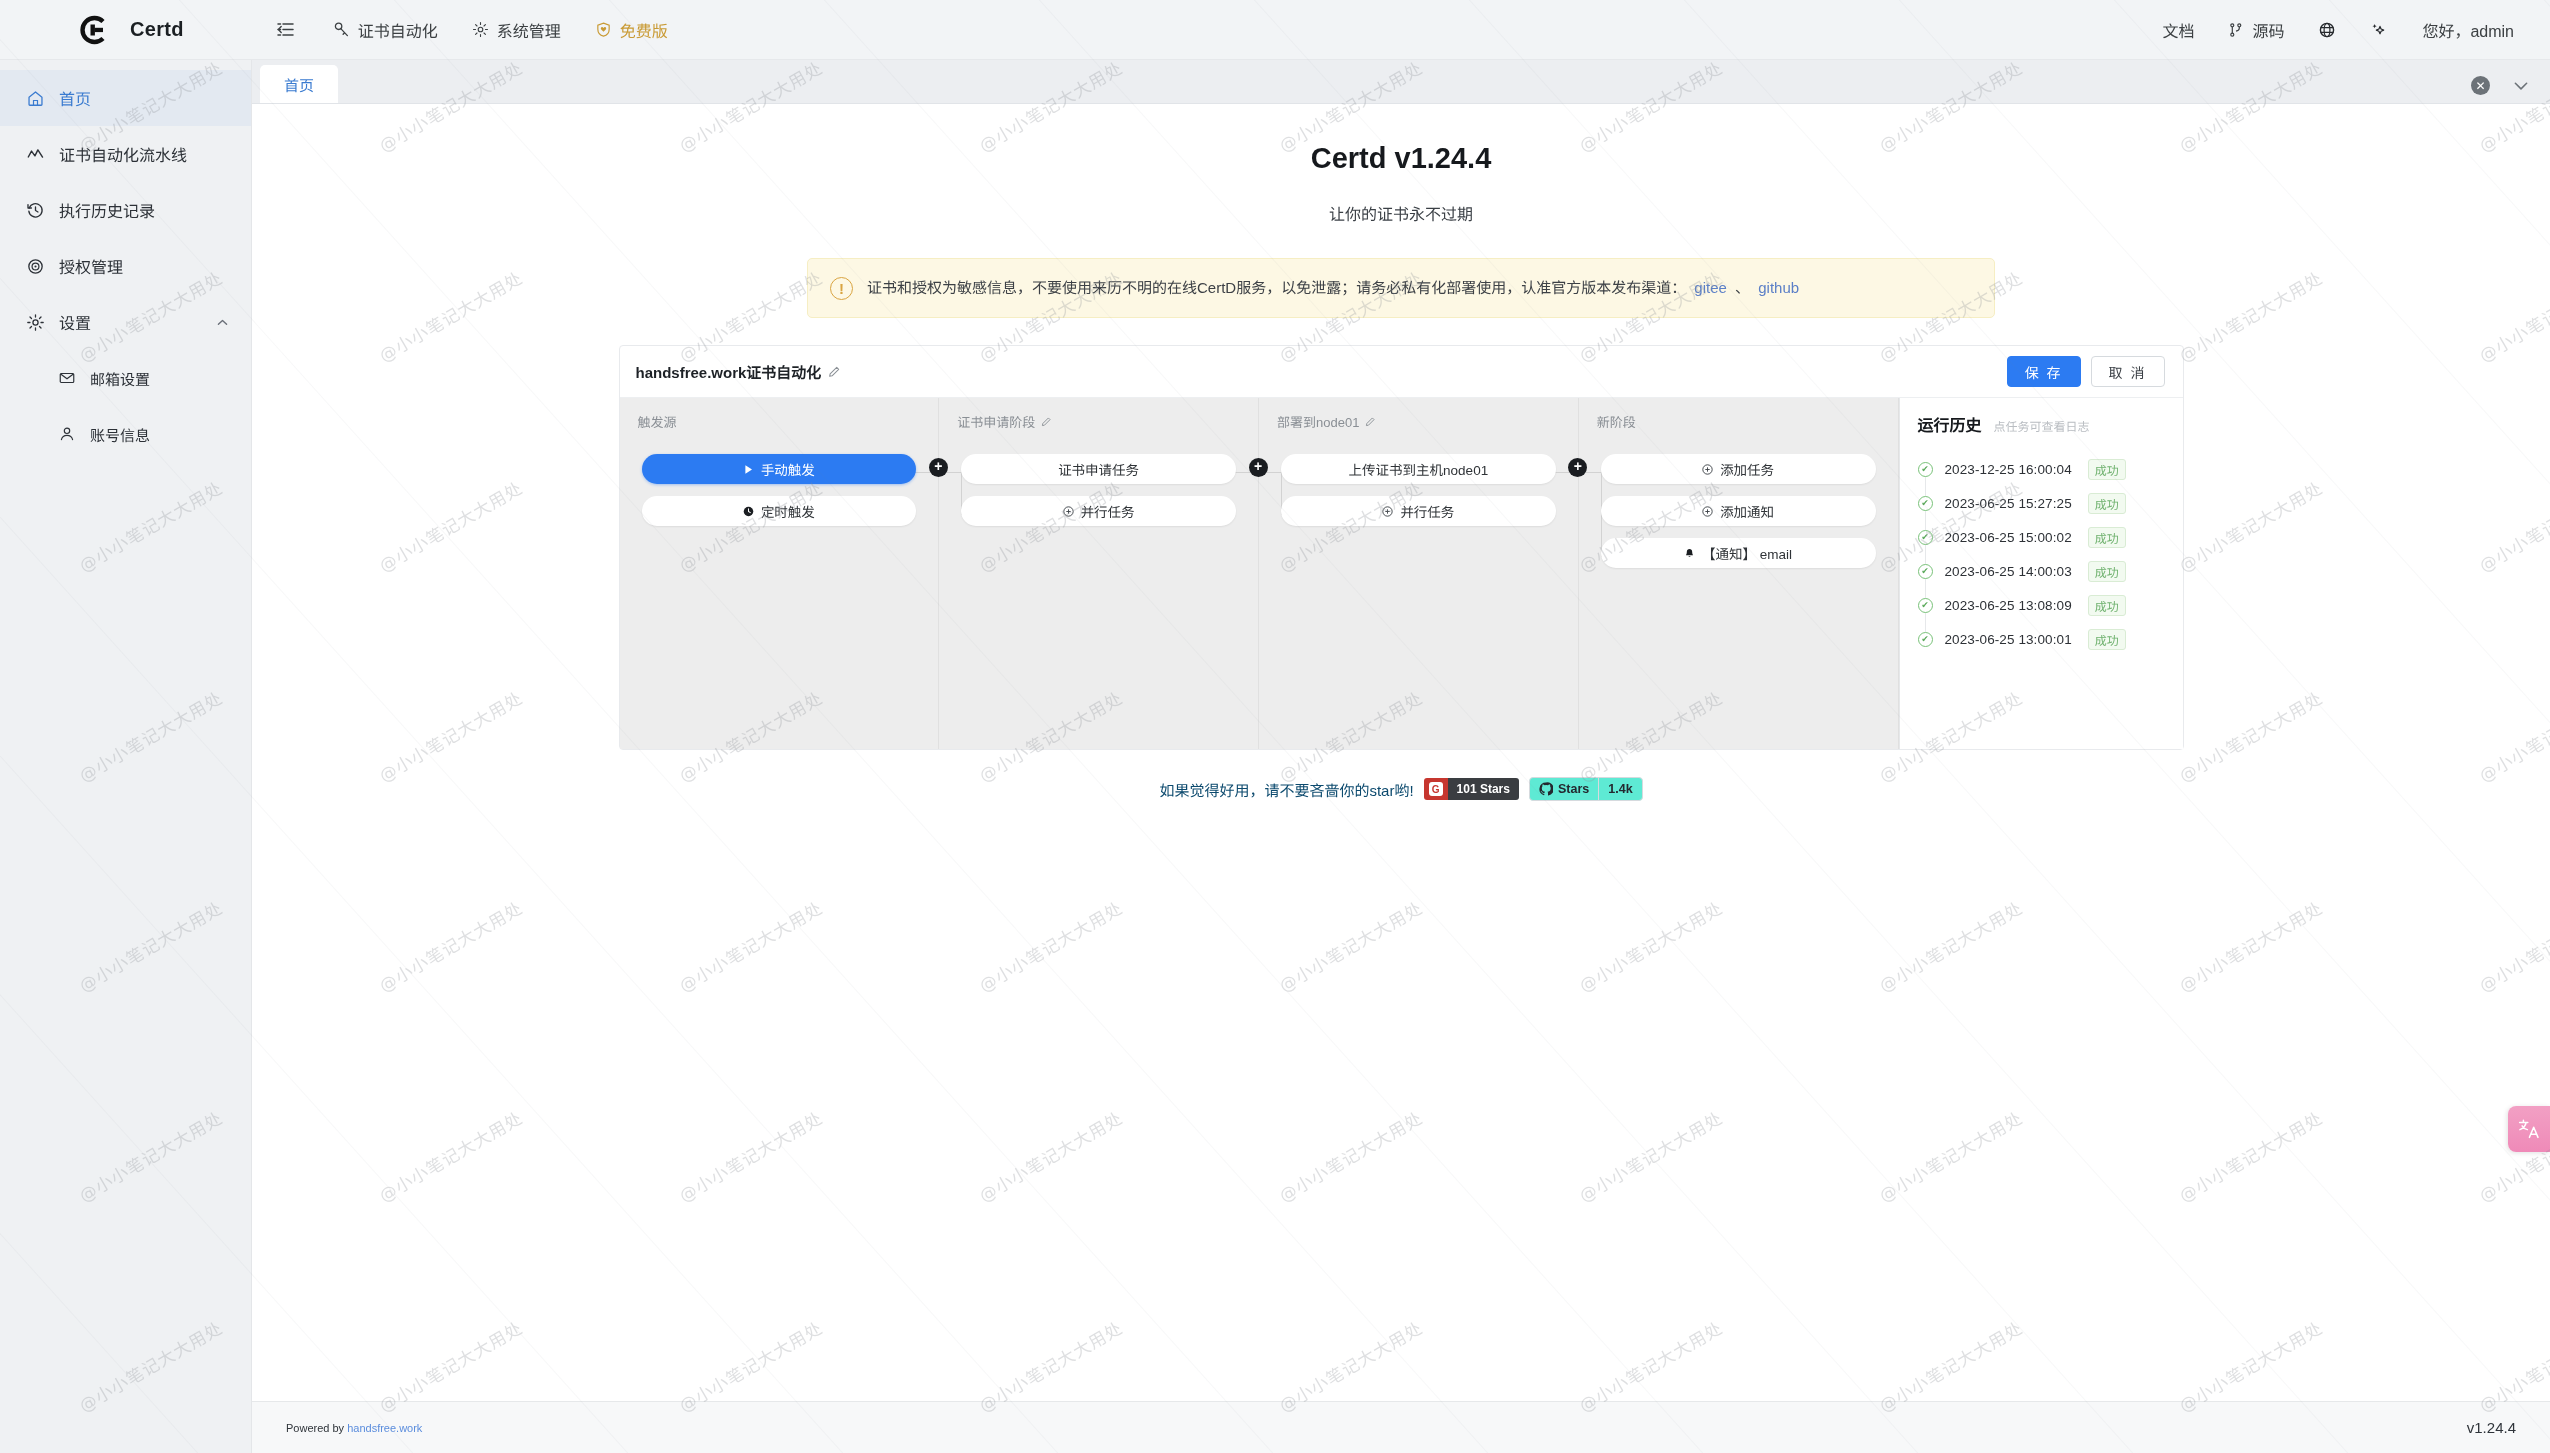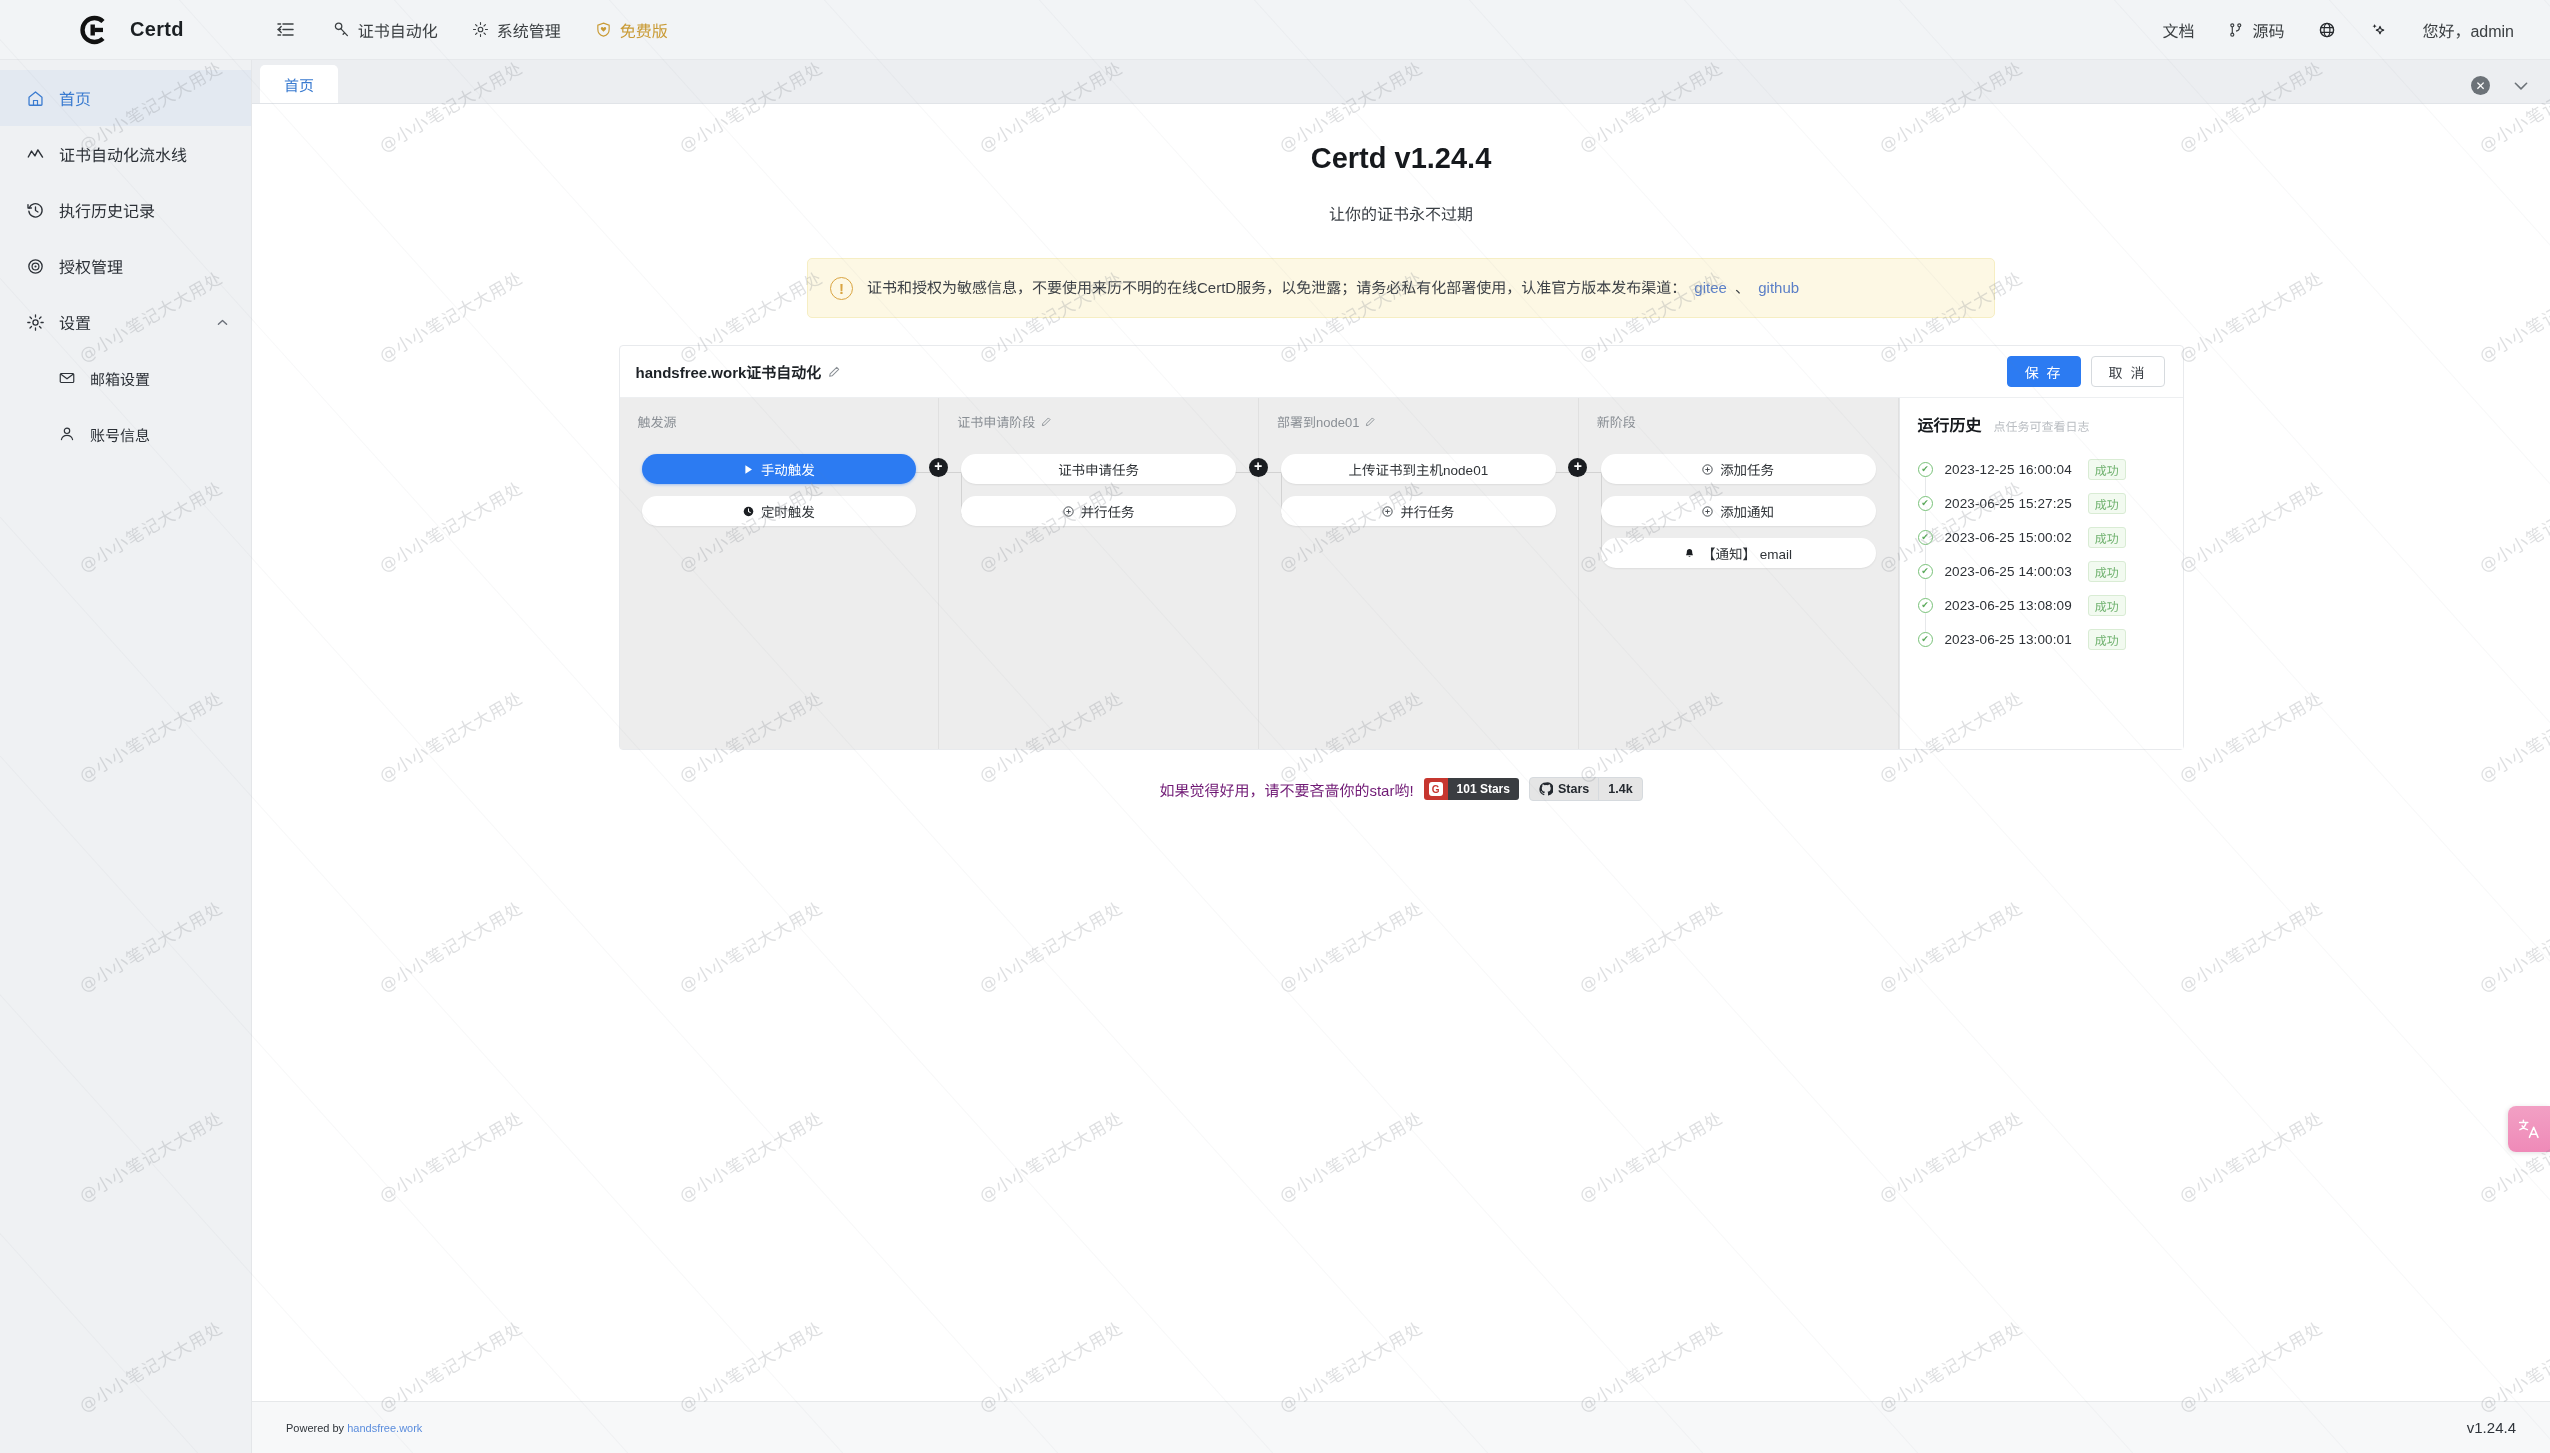--- a/index.html
+++ b/index.html
@@ -182,26 +182,26 @@
   .htime { font-size: 13.5px; color:#2d3136; letter-spacing:.1px; }
   .hbadge {
     font-size: 12px; color:#70b26f; background:#f2faf0; border:1px solid #d9ecd4;
     border-radius: 3px; padding: 1px 6px; margin-left: 4px;
   }
 
   
   .starrow {
     margin-top: 27px; display:flex; align-items:center; justify-content:center; gap: 10px;
   }
-  .star-text { font-size: 15px; color:#701a75; }
+  .star-text { font-size: 15px; color:#0c4a6e; }
   .badge-gitee { display:flex; height:22px; border-radius:3px; overflow:hidden; font-size:12px; cursor:pointer; }
   .bg-left { background:#c6362f; color:#fff; display:flex; align-items:center; padding:0 5px; }
   .bg-gicon { width:14px;height:14px;border-radius:3px;background:#fff;color:#c6362f;font-size:10px;font-weight:700;display:flex;align-items:center;justify-content:center;}
   .bg-right { background:#3a3d41; color:#fff; display:flex; align-items:center; padding:0 9px; font-weight:600; }
-  .badge-gh { display:flex; align-items:center; height:24px; border:1px solid #d6dade; border-radius:4px; overflow:hidden; cursor:pointer; background:#e5e5e5;}
+  .badge-gh { display:flex; align-items:center; height:24px; border:1px solid #d6dade; border-radius:4px; overflow:hidden; cursor:pointer; background:#5eead4;}
   .gh-left { display:flex; align-items:center; gap:5px; padding:0 9px; font-size:12.5px; font-weight:700; color:#24292f; }
   .gh-right { padding:0 9px; font-size:12.5px; font-weight:700; color:#24292f; border-left:1px solid #d6dade; height:100%; display:flex; align-items:center; }
 
   
   .footer {
     position:absolute; bottom:0; left:252px; width:2298px; height: 52px;
     background:#f7f8f9; border-top:1px solid #e6e8ea;
     display:flex; align-items:center; padding: 0 34px; z-index: 12;
   }
   .footer-left { font-size: 11px; color:#2f343a; }

